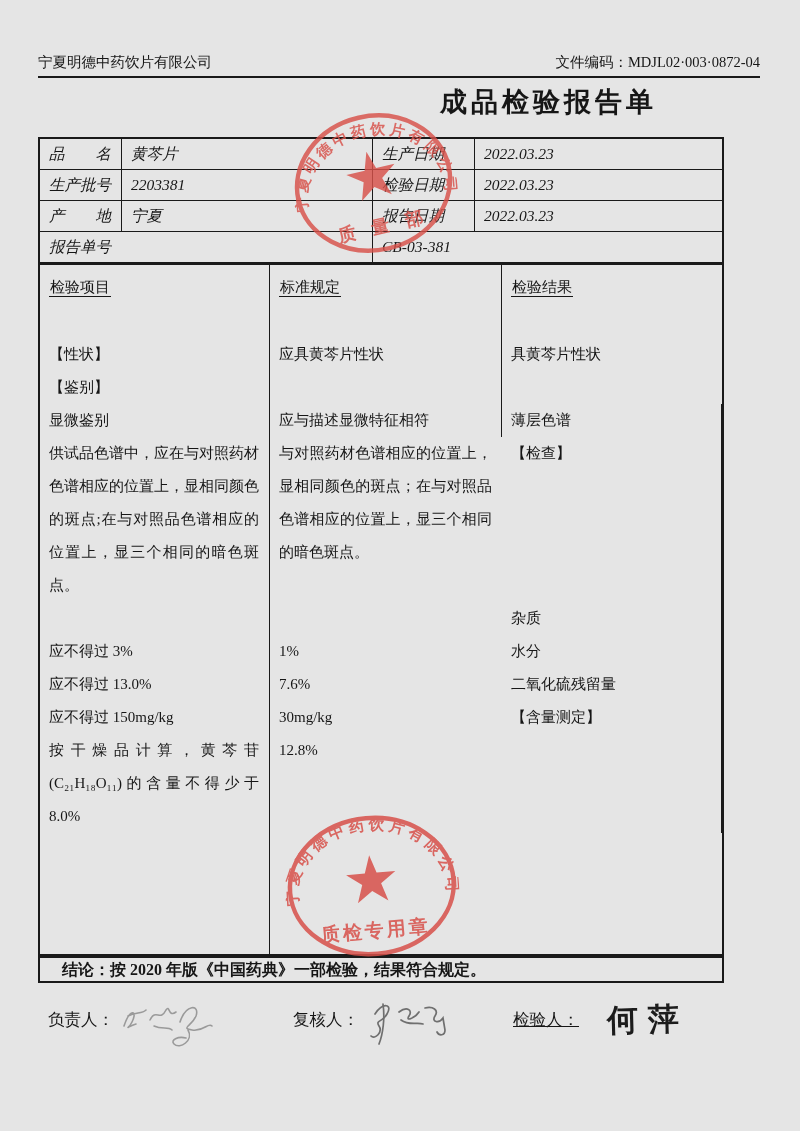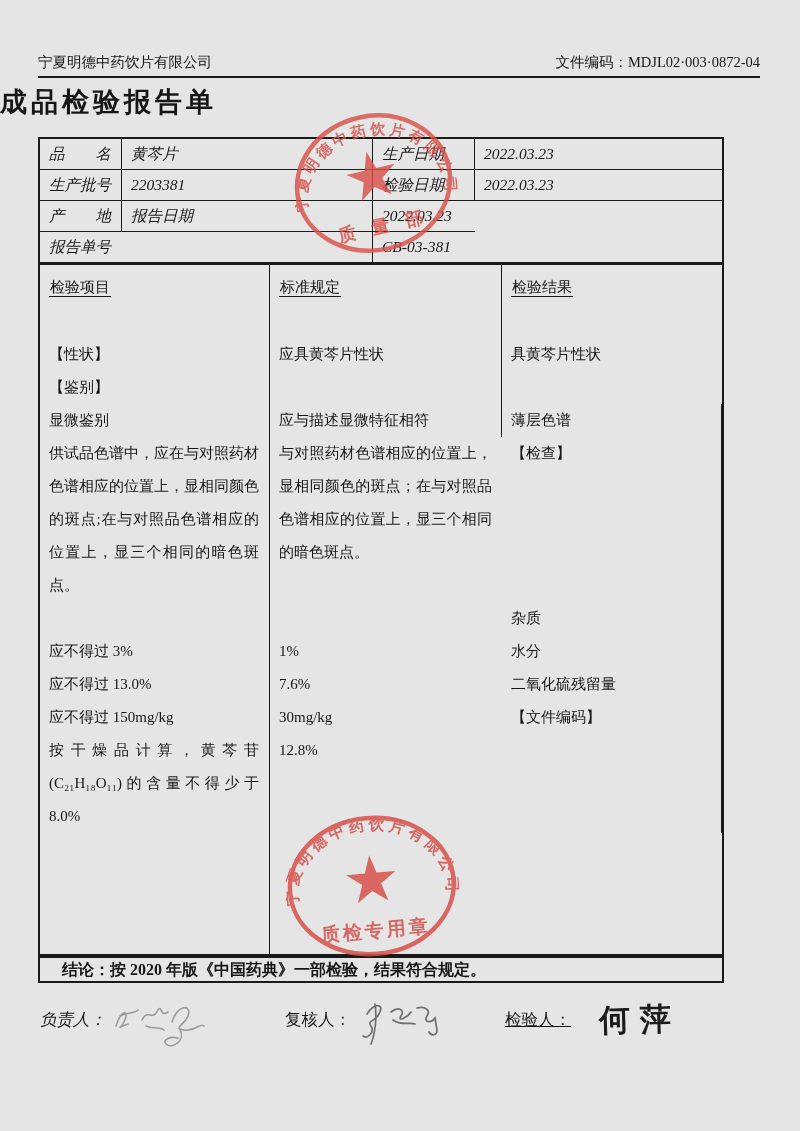--- a/index.html
+++ b/index.html
@@ -11,21 +11,21 @@
     overflow:hidden;
   }
   
   .hdr-row{
     position:absolute; left:38px; top:52px; width:722px; height:26px;
     display:flex; justify-content:space-between; align-items:flex-end;
     border-bottom:2px solid #1a1a1a; padding-bottom:4px;
     font-size:14.5px;
   }
   .doc-title{
-    position:absolute; left:0; top:84px; width:657px; text-align:left;
+    position:absolute; left:0; top:84px; width:657px; text-align:right;
     font-size:27px; font-weight:bold; letter-spacing:4px;
   }
   
   .info-table{
     position:absolute; left:38px; top:137px; width:686px;
     display:grid; grid-template-columns:82px 251px 102px 1fr;
     border:2px solid #1a1a1a; font-size:15.5px;font-style:italic;
   }
   .info-table .cell{
     height:31px; line-height:29px; padding:0 0 0 9px;
@@ -88,20 +88,21 @@
     <div class="cell">黄芩片</div>
     <div class="cell">生产日期</div>
     <div class="cell last">2022.03.23</div>
 
     <div class="cell">生产批号</div>
     <div class="cell">2203381</div>
     <div class="cell">检验日期</div>
     <div class="cell last">2022.03.23</div>
 
     <div class="cell">产　　地</div>
+    <div class="cell">宁夏</div>
     <div class="cell">报告日期</div>
     <div class="cell last">2022.03.23</div>
 
     <div class="cell bottom span2">报告单号</div>
     <div class="cell bottom span2 last">CB-03-381</div>
   </div>
 
   <div class="ins-table">
     <div class="c hd"><span class="u">检验项目</span></div>
     <div class="c hd ctr"><span class="u">标准规定</span></div>
@@ -131,33 +132,33 @@
     <div class="c last">1%</div>
 
     <div class="c">水分</div>
     <div class="c">应不得过 13.0%</div>
     <div class="c last">7.6%</div>
 
     <div class="c">二氧化硫残留量</div>
     <div class="c">应不得过 150mg/kg</div>
     <div class="c last">30mg/kg</div>
 
-    <div class="c">【文件编码】</div>
+    <div class="c">【含量测定】</div>
     <div class="c para">按干燥品计算，黄芩苷(C₂₁H₁₈O₁₁)的含量不得少于 8.0%</div>
     <div class="c last">12.8%</div>
 
     <div class="c"></div>
     <div class="c"></div>
     <div class="c last"></div>
   </div>
 
   <div class="conclusion">结论：按 2020 年版《中国药典》一部检验，结果符合规定。</div>
 
   <div class="sig-row">
-    <span class="sig-label" style="margin-left:2px;font-style:italic;">负责人：</span>
+    <span class="sig-label" style="margin-left:10px;">负责人：</span>
     <svg class="sig-scribble" width="105" height="55" viewBox="0 0 105 55" style="margin:0 0 0 2px;">
       <g fill="none" stroke="#9a9a9a" stroke-width="1.6" stroke-linecap="round">
         <path d="M8,26 C14,8 22,10 16,22 C12,30 8,28 20,24 M12,16 C20,12 26,14 30,10"></path>
         <path d="M34,20 C40,8 44,22 50,10 C54,4 52,18 60,12 M38,26 C46,30 52,26 56,30"></path>
         <path d="M64,22 C70,4 84,4 80,16 C76,26 64,28 76,30 C88,32 92,22 96,26"></path>
         <path d="M72,30 C78,40 64,50 58,44 C54,40 62,36 70,38"></path>
       </g>
     </svg>
     <span class="sig-label" style="margin-left:72px;">复核人：</span>
     <svg class="sig-scribble" width="90" height="60" viewBox="0 0 90 60" style="margin:-4px 0 0 6px;">

